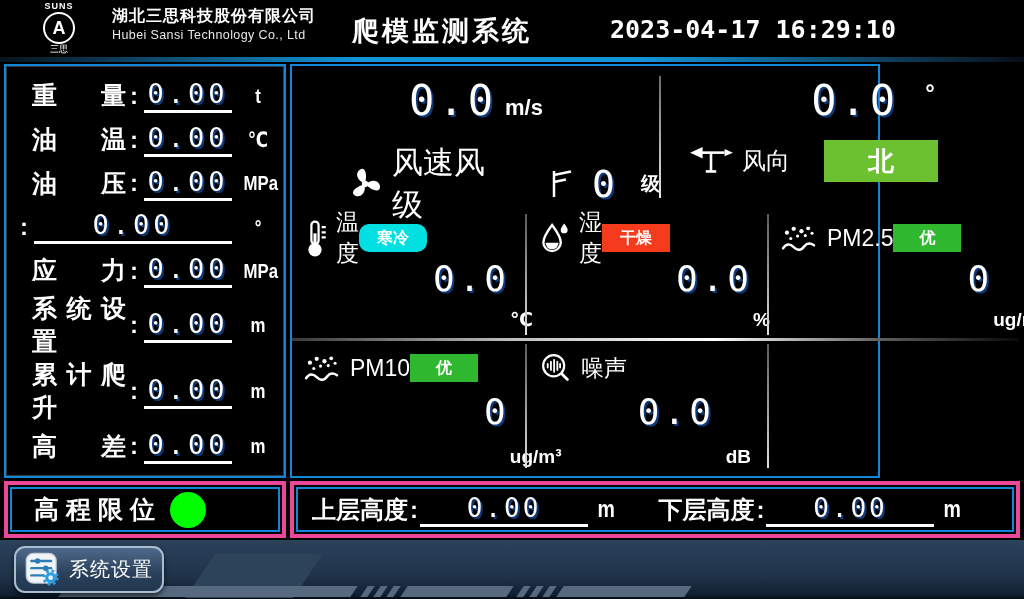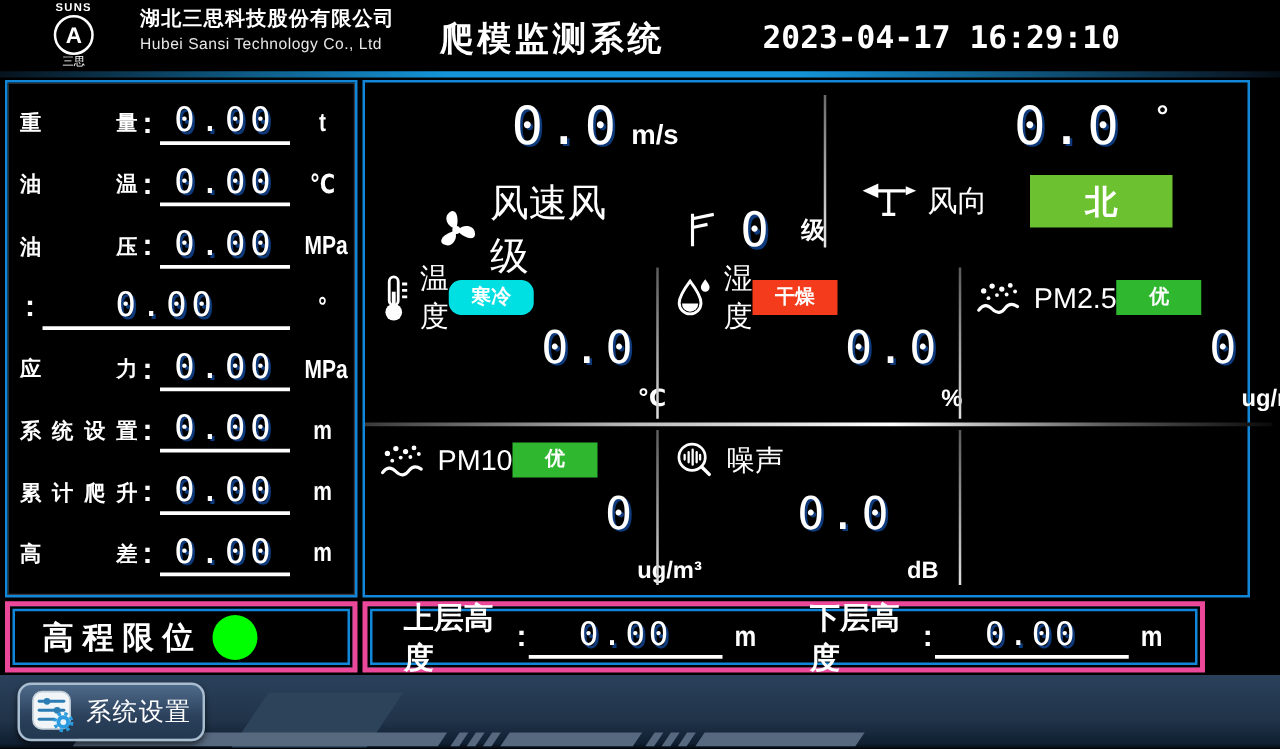--- a/index.html
+++ b/index.html
@@ -22,29 +22,29 @@
   .accent-line{position:absolute;left:0;top:57px;width:1024px;height:5px;
      background:linear-gradient(90deg,#07131d,#1495da 35%,#1495da 62%,#0a1a28 97%,#050d15);}
 
   .num{font-family:"DejaVu Sans Mono",monospace;text-shadow:2px 2px 0 rgba(25,105,225,.55);}
 
   
   .left-panel{position:absolute;left:4px;top:64px;width:282px;height:414px;box-sizing:border-box;
       border:2px solid #1287d9;box-shadow:inset 0 0 0 1px rgba(190,215,235,.28);
       padding:8px 8px 8px 10px;display:flex;flex-direction:column;background:#000;}
   .lp-row{flex:1;display:flex;align-items:center;}
-  .lp-label{width:94px;font-size:17px;font-weight:bold;text-align:justify;text-align-last:justify;}
+  .lp-label{width:94px;font-size:25px;font-weight:bold;text-align:justify;text-align-last:justify;margin-left:16px;}
   .lp-colon{width:16px;font-size:24px;font-weight:bold;text-align:center;}
   .lp-value{flex:1;margin:0 8px 0 2px;border-bottom:3px solid #fff;text-align:center;
             font-size:27px;letter-spacing:4px;padding-bottom:1px;}
   .lp-unit{width:36px;font-size:21px;font-weight:bold;text-align:center;
            transform:scaleX(.8);transform-origin:center;}
 
   
-  .main-panel{position:absolute;left:290px;top:64px;width:710px;height:414px;box-sizing:border-box;
+  .main-panel{position:absolute;left:290px;top:64px;width:590px;height:414px;box-sizing:border-box;
       border:2px solid #1287d9;background:#000;}
   .wind-speed{position:absolute;left:0;top:0;width:368px;height:143px;}
   .wind-dir{position:absolute;left:370px;top:0;width:356px;height:143px;}
   .wind-divider{position:absolute;left:367px;top:10px;width:2px;height:122px;
       background:linear-gradient(#6a6a6a,#e8e8e8);}
   .ws-main{margin-top:10px;text-align:center;}
   .big-val{font-size:42px;letter-spacing:4px;}
   .big-unit{font-size:22px;font-weight:bold;margin-left:8px;}
   .ws-sub{position:absolute;left:0;top:76px;width:100%;display:flex;align-items:center;}
   .ws-sub .fan{margin-left:54px;}
@@ -75,21 +75,21 @@
   .vd3{left:233px;top:278px;height:124px;}
   .vd4{left:475px;top:278px;height:124px;}
   .hdiv{position:absolute;left:0;top:272px;width:726px;height:3px;
         background:linear-gradient(90deg,#3a3a3a,#bdbdbd 30%,#fff 58%,#5a5a5a 82%,#0a0a0a);}
 
   
   .limit-box,.heights-box{position:absolute;top:481px;height:57px;box-sizing:border-box;
       border:4px solid #ec4899;box-shadow:inset 0 0 0 2px #000,inset 0 0 0 4px #1287d9;
       display:flex;align-items:center;background:#000;}
   .limit-box{left:4px;width:282px;}
-  .heights-box{left:290px;width:674px;padding:0 29px;}
+  .heights-box{left:290px;width:730px;padding:0 18px;}
   .limit-label{font-size:25px;font-weight:bold;letter-spacing:7px;margin-left:26px;}
   .limit-dot{width:36px;height:36px;border-radius:50%;margin-left:8px;}
   .h-label{font-size:24px;font-weight:bold;}
   .h-colon{font-size:24px;font-weight:bold;margin:0 2px 0 2px;}
   .h-value{width:168px;border-bottom:3px solid #fff;text-align:center;font-size:26px;
            letter-spacing:3px;padding-bottom:1px;}
   .h-unit{font-size:23px;font-weight:bold;margin-left:8px;transform:scaleX(.85);}
   .h-group2{margin-left:42px;}
   .h-group{display:flex;align-items:center;}
 

